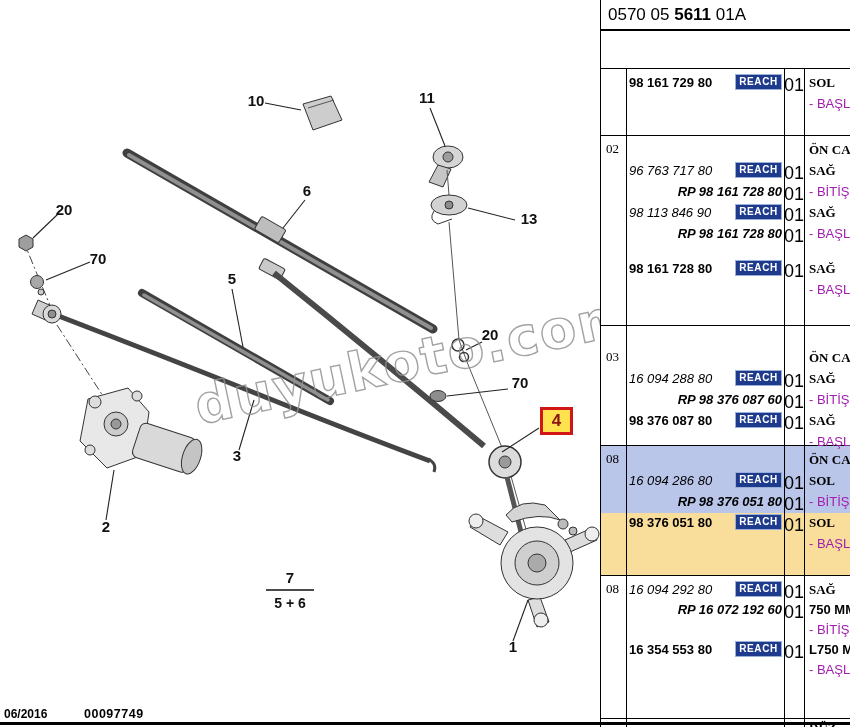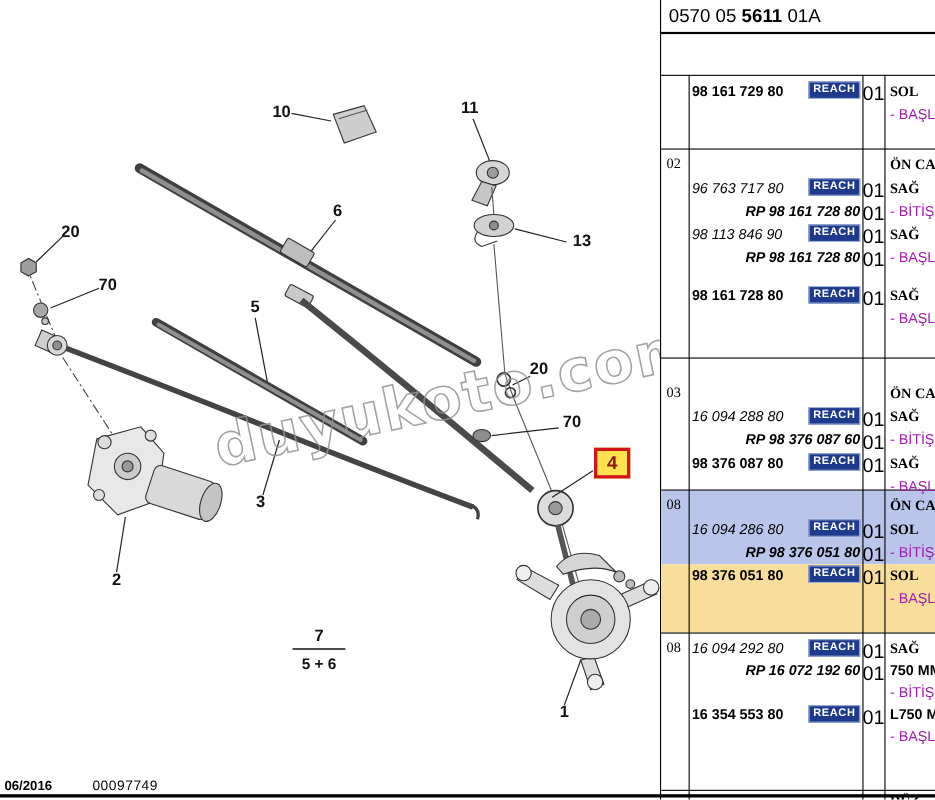--- a/index.html
+++ b/index.html
@@ -15,21 +15,21 @@
   .leader{stroke:#222;stroke-width:1.1;fill:none;}
   .thin{stroke:#555;stroke-width:1;fill:none;}
   .dashdot{stroke:#444;stroke-width:1;stroke-dasharray:9 3 2 3;fill:none;}
   .wm{font:bold 53px "DejaVu Sans",sans-serif;fill:none;stroke:#929292;stroke-width:1.4;opacity:.85;letter-spacing:2px;}
 
   .label4{position:absolute;left:540px;top:407px;width:33px;height:28px;z-index:3;
           background:#ffe24d;border:3px solid #d01616;color:#8a1313;
           font-size:17px;font-weight:bold;text-align:center;line-height:22px;}
 
   .footer-date{position:absolute;left:4px;top:707px;font-size:12px;font-weight:bold;}
-  .footer-doc{position:absolute;left:84px;top:707px;font-size:12.5px;font-weight:normal;letter-spacing:.5px;}
+  .footer-doc{position:absolute;left:84px;top:707px;font-size:12.5px;font-weight:bold;letter-spacing:.5px;}
   .bottomline{position:absolute;left:0;top:722px;width:850px;height:3px;background:#000;z-index:8;}
 
   
   .tablewrap{position:absolute;left:600px;top:0;width:250px;height:727px;border-left:1px solid #000;background:#fff;}
   .hdr{position:absolute;left:7px;top:5px;font-size:17px;white-space:nowrap;z-index:6;}
   .hdr b{font-weight:bold;}
   .hline{position:absolute;left:0;width:250px;height:1px;background:#000;z-index:4;}
   .hline.thick{height:2px;}
   .vline{position:absolute;top:68px;height:659px;width:1px;background:#000;z-index:4;}
   .bg-blue{position:absolute;left:0;top:446px;width:250px;height:67px;background:#b9c6ea;z-index:1;}

